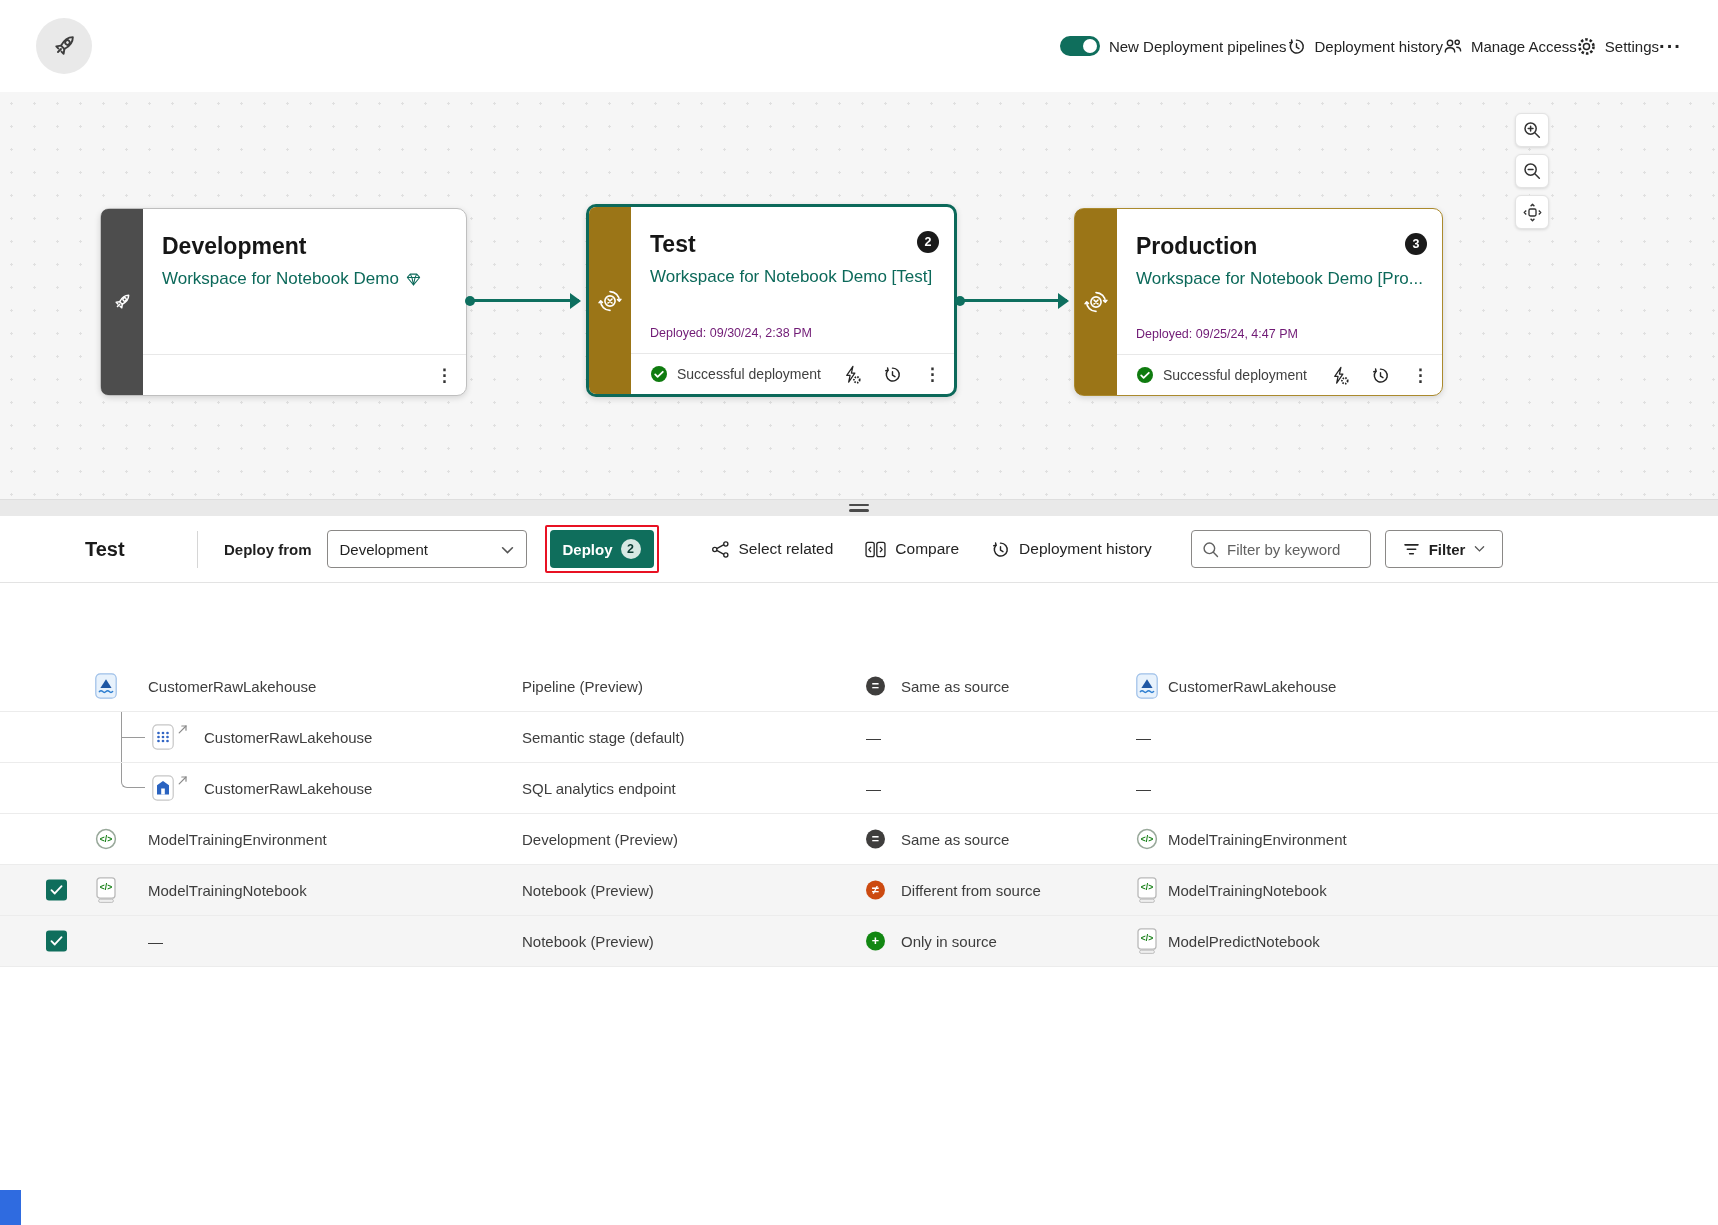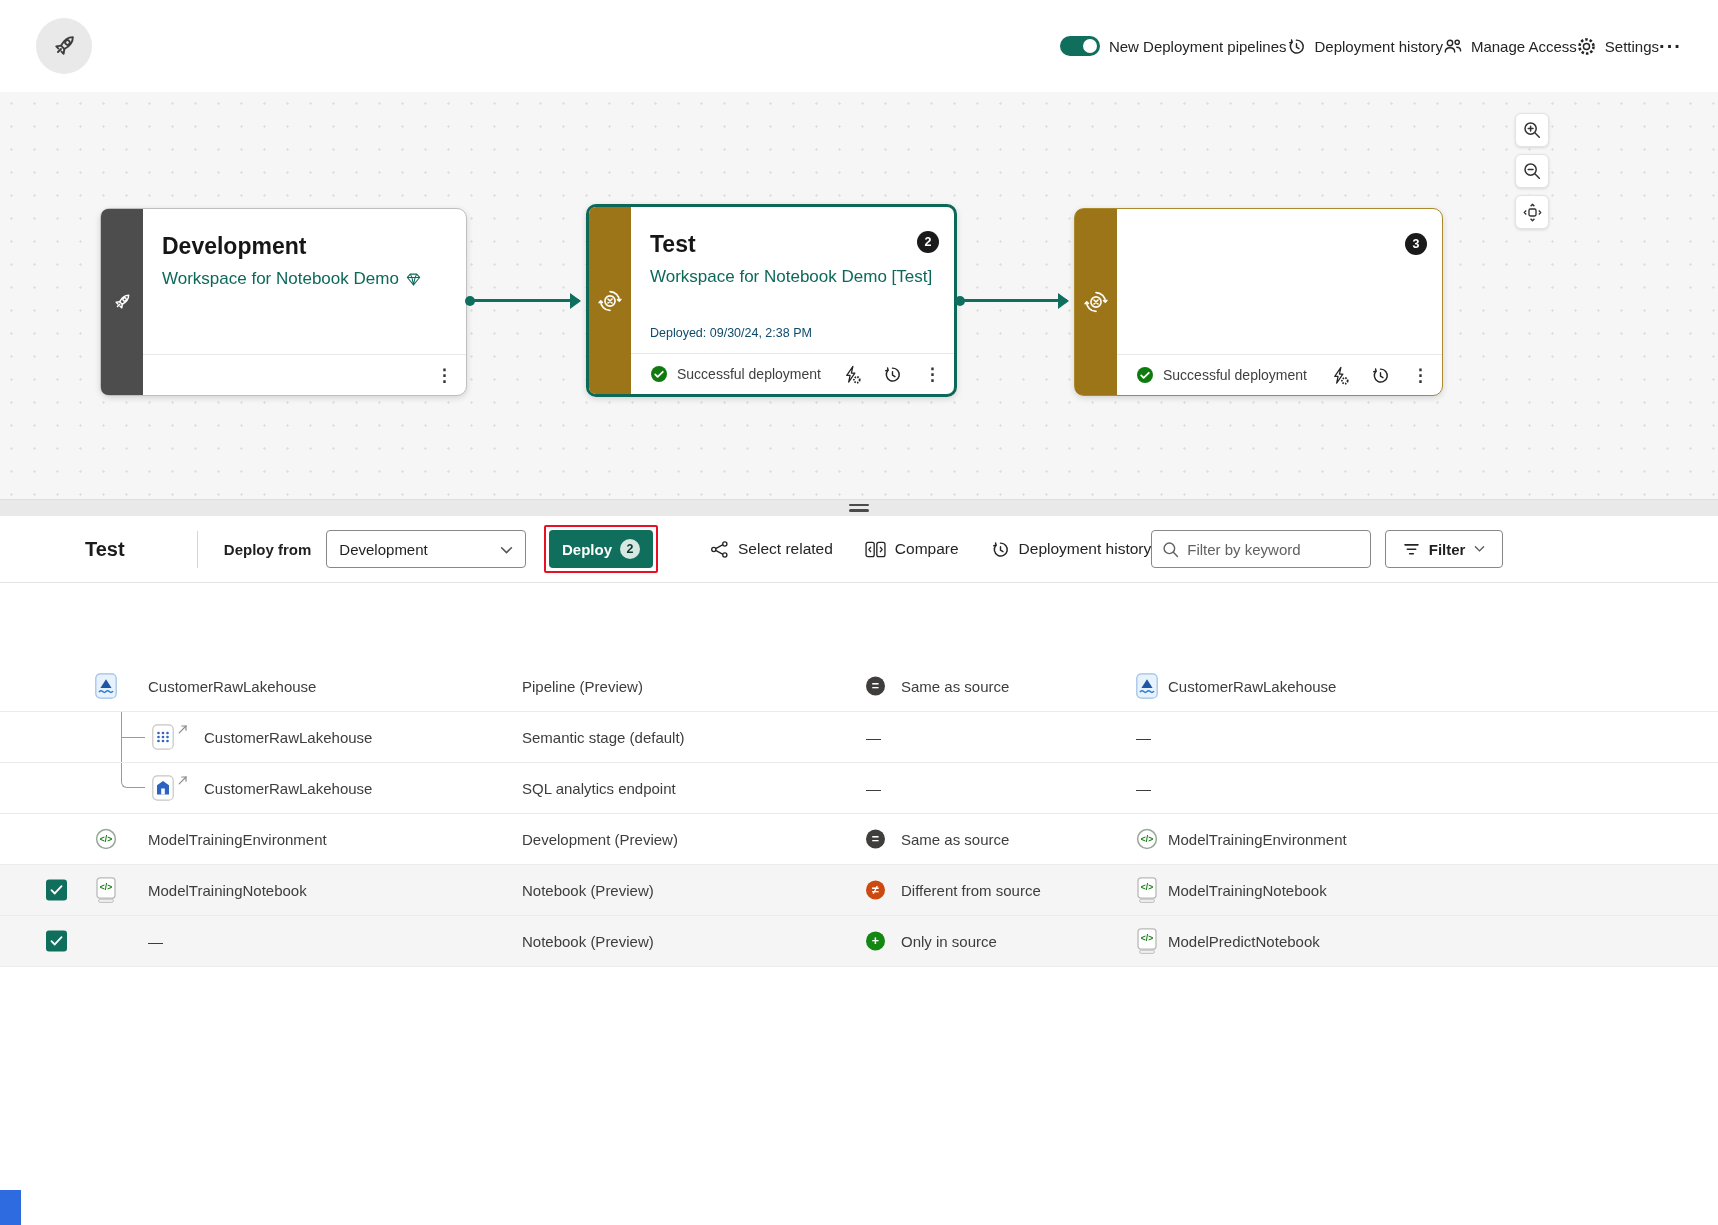--- a/index.html
+++ b/index.html
@@ -25,21 +25,21 @@
   .stage { position:absolute; background:#fff; border-radius:10px; box-shadow:0 2px 6px rgba(0,0,0,.14); }
   #stage-dev  { left:100px; top:116px; width:367px; height:188px; border:1px solid #bfbfbf; }
   #stage-test { left:586px; top:112px; width:371px; height:193px; border:3px solid #0c695a; }
   #stage-prod { left:1074px; top:116px; width:369px; height:188px; border:1.5px solid #ab8a2d; }
   .strip { position:absolute; left:0; top:0; bottom:0; width:42px; border-radius:7px 0 0 7px; display:flex; align-items:center; justify-content:center; }
   .strip.dark { background:#4d4d4d; }
   .strip.gold { background:#9b7517; }
   .card-main { position:absolute; left:42px; right:0; top:0; bottom:41px; padding:24px 16px 0 19px; }
   .card-title { font-size:23px; font-weight:600; color:#161616; }
   .ws-link { margin-top:9px; font-size:17px; color:#0c695a; display:flex; align-items:center; gap:7px; cursor:pointer; white-space:nowrap; }
-  .deployed { position:absolute; left:19px; bottom:13px; font-size:12.5px; color:#0c4a6e; }
+  .deployed { position:absolute; left:19px; bottom:13px; font-size:12.5px; color:#701a75; }
   .stage-badge { position:absolute; top:24px; right:15px; width:22px; height:22px; border-radius:50%; background:#1a1a1a; color:#fff; font-size:12.5px; font-weight:700; display:flex; align-items:center; justify-content:center; }
   .card-foot { position:absolute; left:42px; right:0; bottom:0; height:41px; border-top:1px solid #e8e8e8; display:flex; align-items:center; padding:0 13px 0 19px; }
   .foot-status { display:flex; align-items:center; gap:9px; font-size:14px; color:#3f3f3f; }
   .foot-icons { margin-left:auto; display:flex; align-items:center; gap:22px; }
   .kebab { font-size:17px; font-weight:700; color:#333; cursor:pointer; line-height:1; }
 
   .conn { position:absolute; top:207px; height:3px; background:#0e6f5f; }
   #conn1 { left:467px; width:112px; }
   #conn2 { left:957px; width:110px; }
   .conn::before { content:""; position:absolute; left:-2px; top:-3.5px; width:10px; height:10px; border-radius:50%; background:#0e6f5f; }
@@ -56,21 +56,21 @@
   .vdiv { width:1px; height:37px; background:#d6d6d6; margin:0 26px 0 20px; }
   .deploy-from-label { font-size:15px; font-weight:600; color:#1f1f1f; margin-right:15px; white-space:nowrap; }
   .select-box { width:200px; height:38px; border:1px solid #8a8886; border-radius:4px; background:#fff; display:flex; align-items:center; padding:0 12px; font-size:15px; color:#1f1f1f; cursor:pointer; }
   .select-box .chev { margin-left:auto; }
   .deploy-wrap { margin-left:18px; border:2.5px solid #e81123; border-radius:2px; padding:3px; }
   .deploy-btn { height:38px; min-width:99px; background:#0f6e5c; color:#fff; border:none; border-radius:4px; font-size:15px; font-weight:600; display:flex; align-items:center; justify-content:center; gap:8px; padding:0 13px; cursor:pointer; font-family:inherit;text-align:right; }
   .deploy-badge { width:20px; height:20px; border-radius:50%; background:#d7e8e3; color:#0b3a32; font-size:12.5px; font-weight:700; display:flex; align-items:center; justify-content:center; }
   .tb-btn { display:flex; align-items:center; gap:9px; background:none; border:none; font-size:15.5px; color:#242424; cursor:pointer; font-family:inherit; white-space:nowrap; }
   .tb-btn.m1 { margin-left:52px; } .tb-btn.m2 { margin-left:32px; } .tb-btn.m3 { margin-left:32px; }
   .spacer { flex:1; }
-  .search-box { width:220px; height:38px; border:1px solid #8a8886; border-radius:4px; display:flex; align-items:center; padding:0 10px; gap:8px; background:#fff; }
+  .search-box { width:180px; height:38px; border:1px solid #8a8886; border-radius:4px; display:flex; align-items:center; padding:0 10px; gap:8px; background:#fff; }
   .search-box input { border:none; outline:none; flex:1; font-size:15px; color:#242424; font-family:inherit; min-width:0; }
   .search-box input::placeholder { color:#616161; }
   .filter-btn { margin-left:14px; width:118px; height:38px; border:1px solid #8a8886; border-radius:4px; background:#fff; display:flex; align-items:center; justify-content:center; gap:9px; font-size:15px; font-weight:600; color:#1f1f1f; cursor:pointer; font-family:inherit; }
 
   
   .thead { position:absolute; top:612px; left:0; right:0; height:49px; border-bottom:1px solid #d9d9d9; background:#fff; }
   .thead .col { position:absolute; top:50%; transform:translateY(-50%); font-size:15px; font-weight:600; color:#1f1f1f; white-space:nowrap; }
   .tbody { position:absolute; top:661px; left:0; right:0; }
   .trow { position:relative; height:51px; border-bottom:1px solid #ececec; background:#fff; }
   .trow.hl { background:#f5f5f5; }
@@ -244,20 +244,33 @@
               <circle cx="13" cy="13" r="5.1"></circle>
               <path d="M11 11 l4 4 M15 11 l-4 4"></path>
               <path d="M13 3.6 a9.4 9.4 0 0 1 9.4 9.4"></path>
               <path d="M13 22.4 a9.4 9.4 0 0 1 -9.4 -9.4"></path>
               <path d="M22.4 13 l1.5-1.7 M22.4 13 l-1.8-1.4"></path>
               <path d="M3.6 13 l-1.5 1.7 M3.6 13 l1.8 1.4"></path>
             </g>
           </svg>
       </div>
       <div class="stage-badge">3</div>
+      <div class="card-main">
+        <div class="card-title">Production</div>
+        <div class="ws-link">
+          <span>Workspace for Notebook Demo [Pro...</span>
+          <svg viewBox="0 0 16 14" width="15" height="13">
+              <g fill="none" stroke="#0c695a" stroke-width="1.1" stroke-linejoin="round">
+                <path d="M4.5 1.2 h7 L14.6 4.8 L8 12.8 L1.4 4.8 Z"></path>
+                <path d="M1.4 4.8 h13.2 M4.5 1.2 L6.3 4.8 L8 12.8 L9.7 4.8 L11.5 1.2"></path>
+              </g>
+            </svg>
+        </div>
+        <div class="deployed">Deployed: 09/25/24, 4:47 PM</div>
+      </div>
       <div class="card-foot">
         <span class="foot-status">
           <svg viewBox="0 0 18 18" width="18" height="18">
               <circle cx="9" cy="9" r="8" fill="#0f7b0f"></circle>
               <path d="M5.2 9.4 l2.4 2.4 L12.8 6.8" fill="none" stroke="#fff" stroke-width="1.8" stroke-linecap="round" stroke-linejoin="round"></path>
             </svg>
           <span>Successful deployment</span>
         </span>
         <span class="foot-icons">
           <svg viewBox="0 0 20 20" width="19" height="19">

